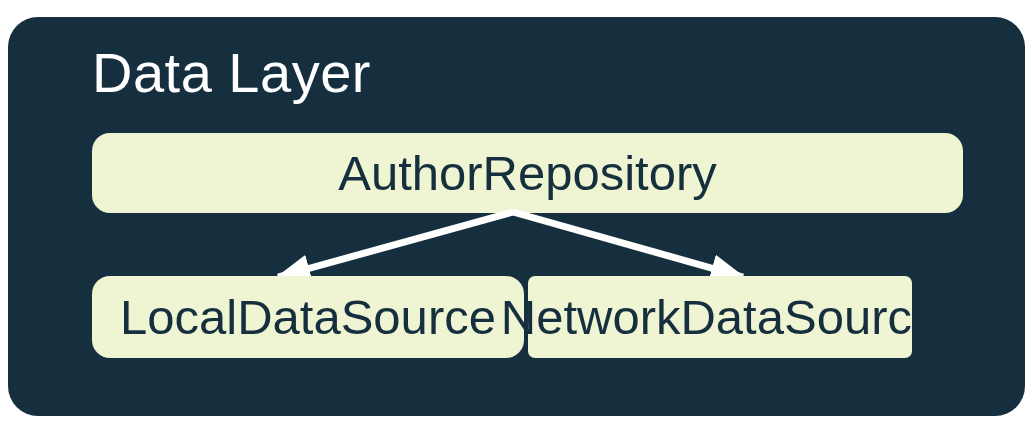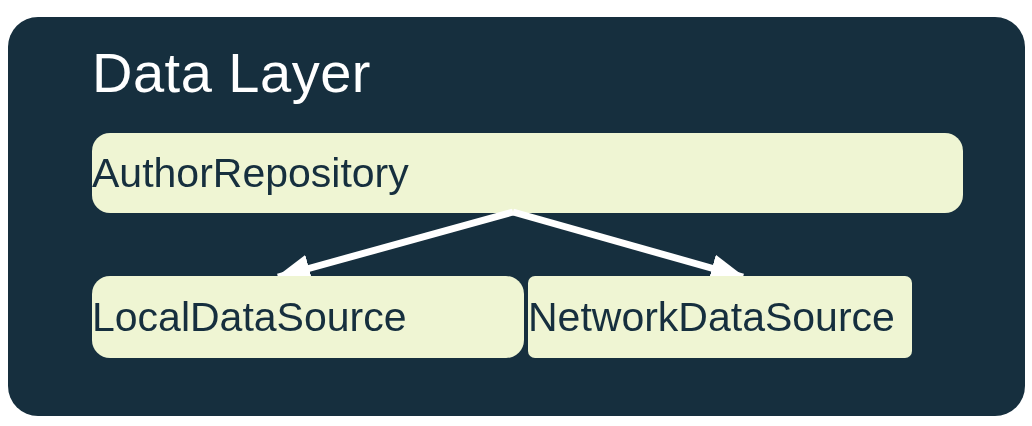--- a/index.html
+++ b/index.html
@@ -40,22 +40,22 @@
     font-weight: 400;
     letter-spacing: 0.5px;
     color: var(--title-text);
   }
   .node {
     position: absolute;
     background: var(--node-bg);
     border-radius: 18px;
     display: flex;
     align-items: center;
-    justify-content: flex-start;
-    font-size: 41px;
+    justify-content: center;
+    font-size: 49px;
     font-weight: 400;
     color: var(--node-text);
   }
   .node-author {
     left: 92px;
     top: 133px;
     width: 871px;
     height: 80px;
   }
   .node-local {

